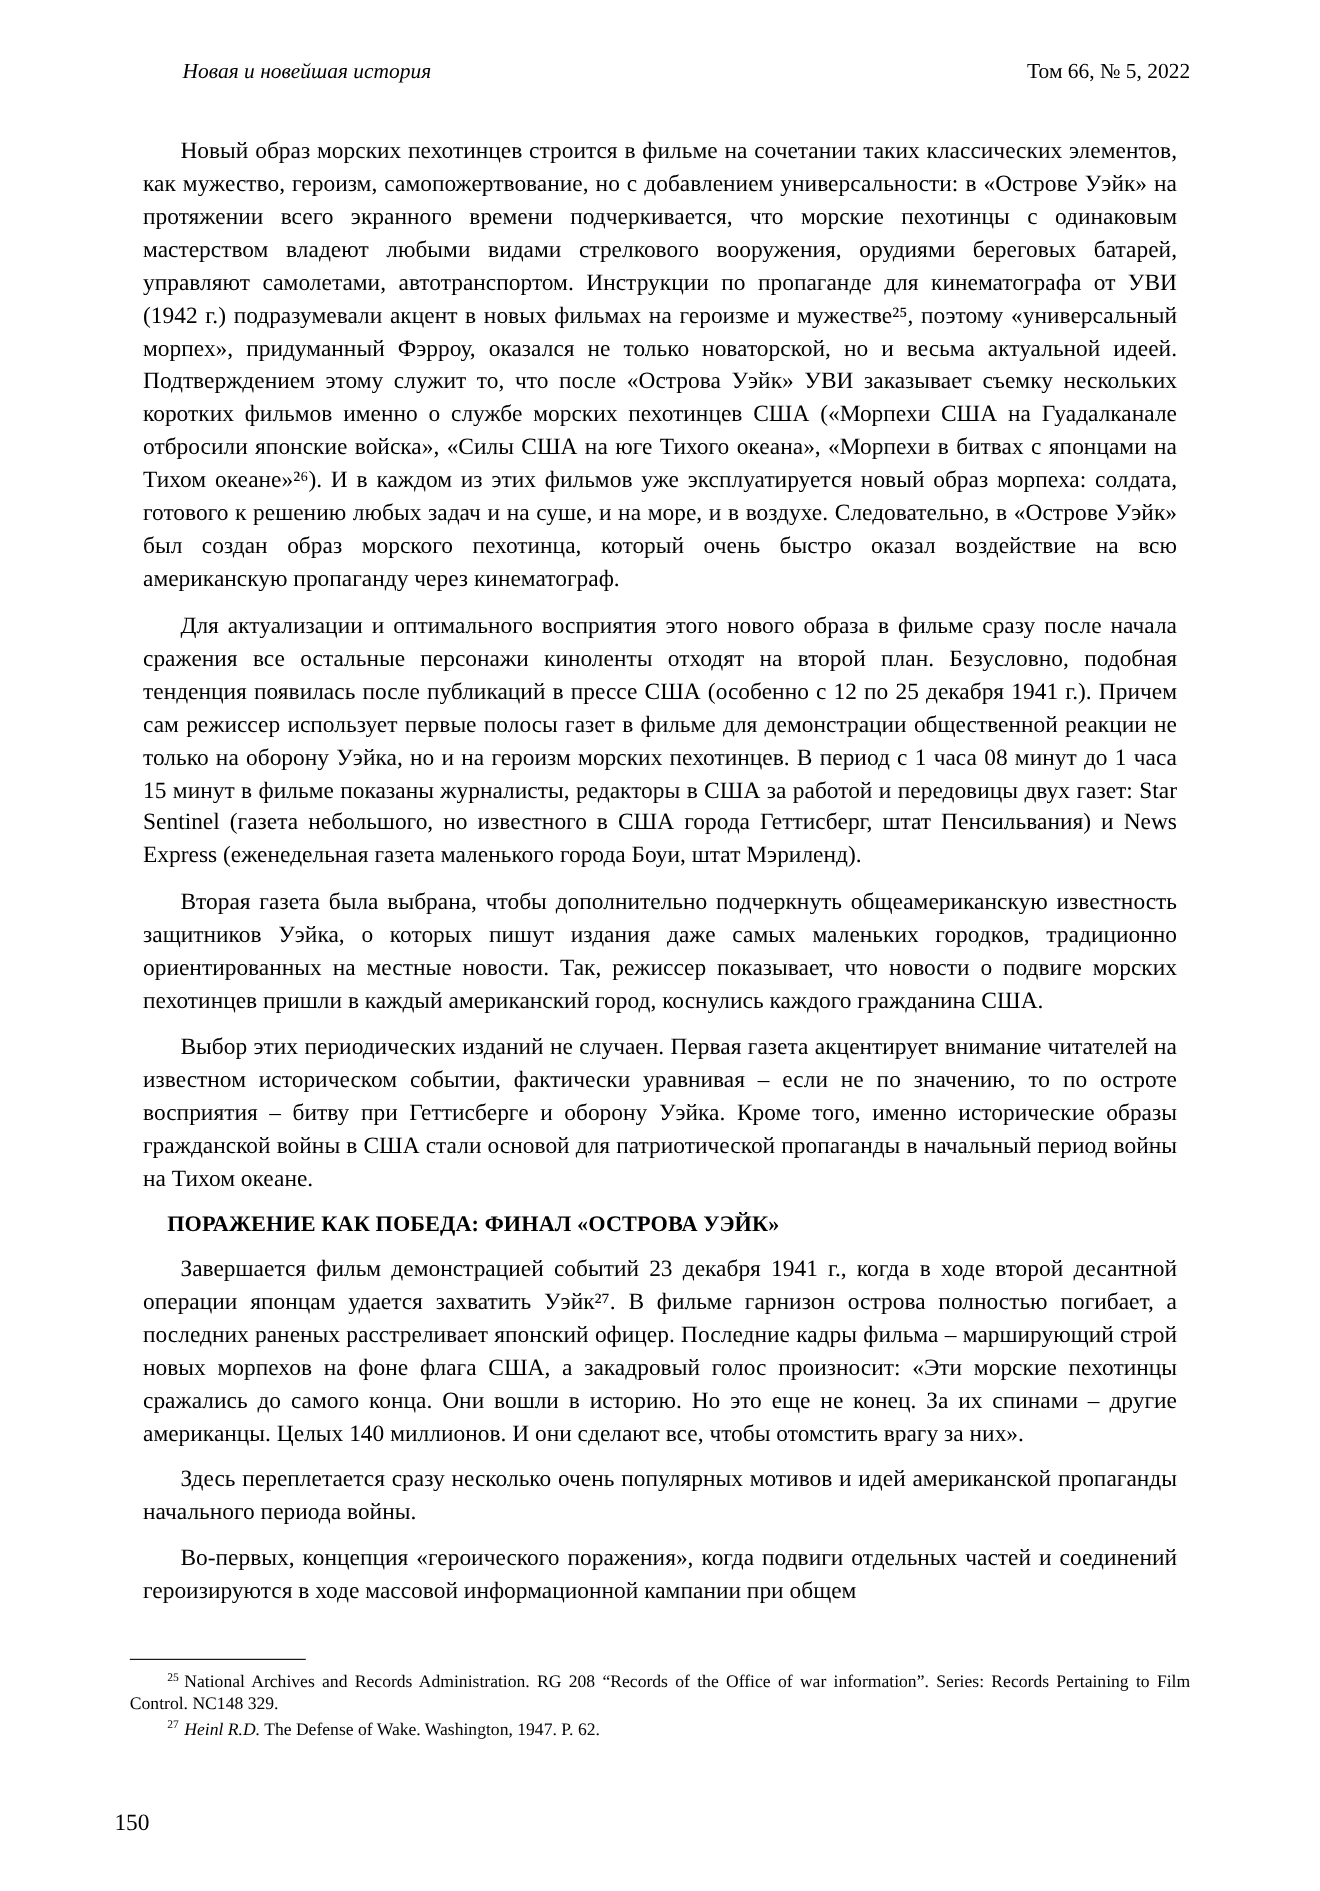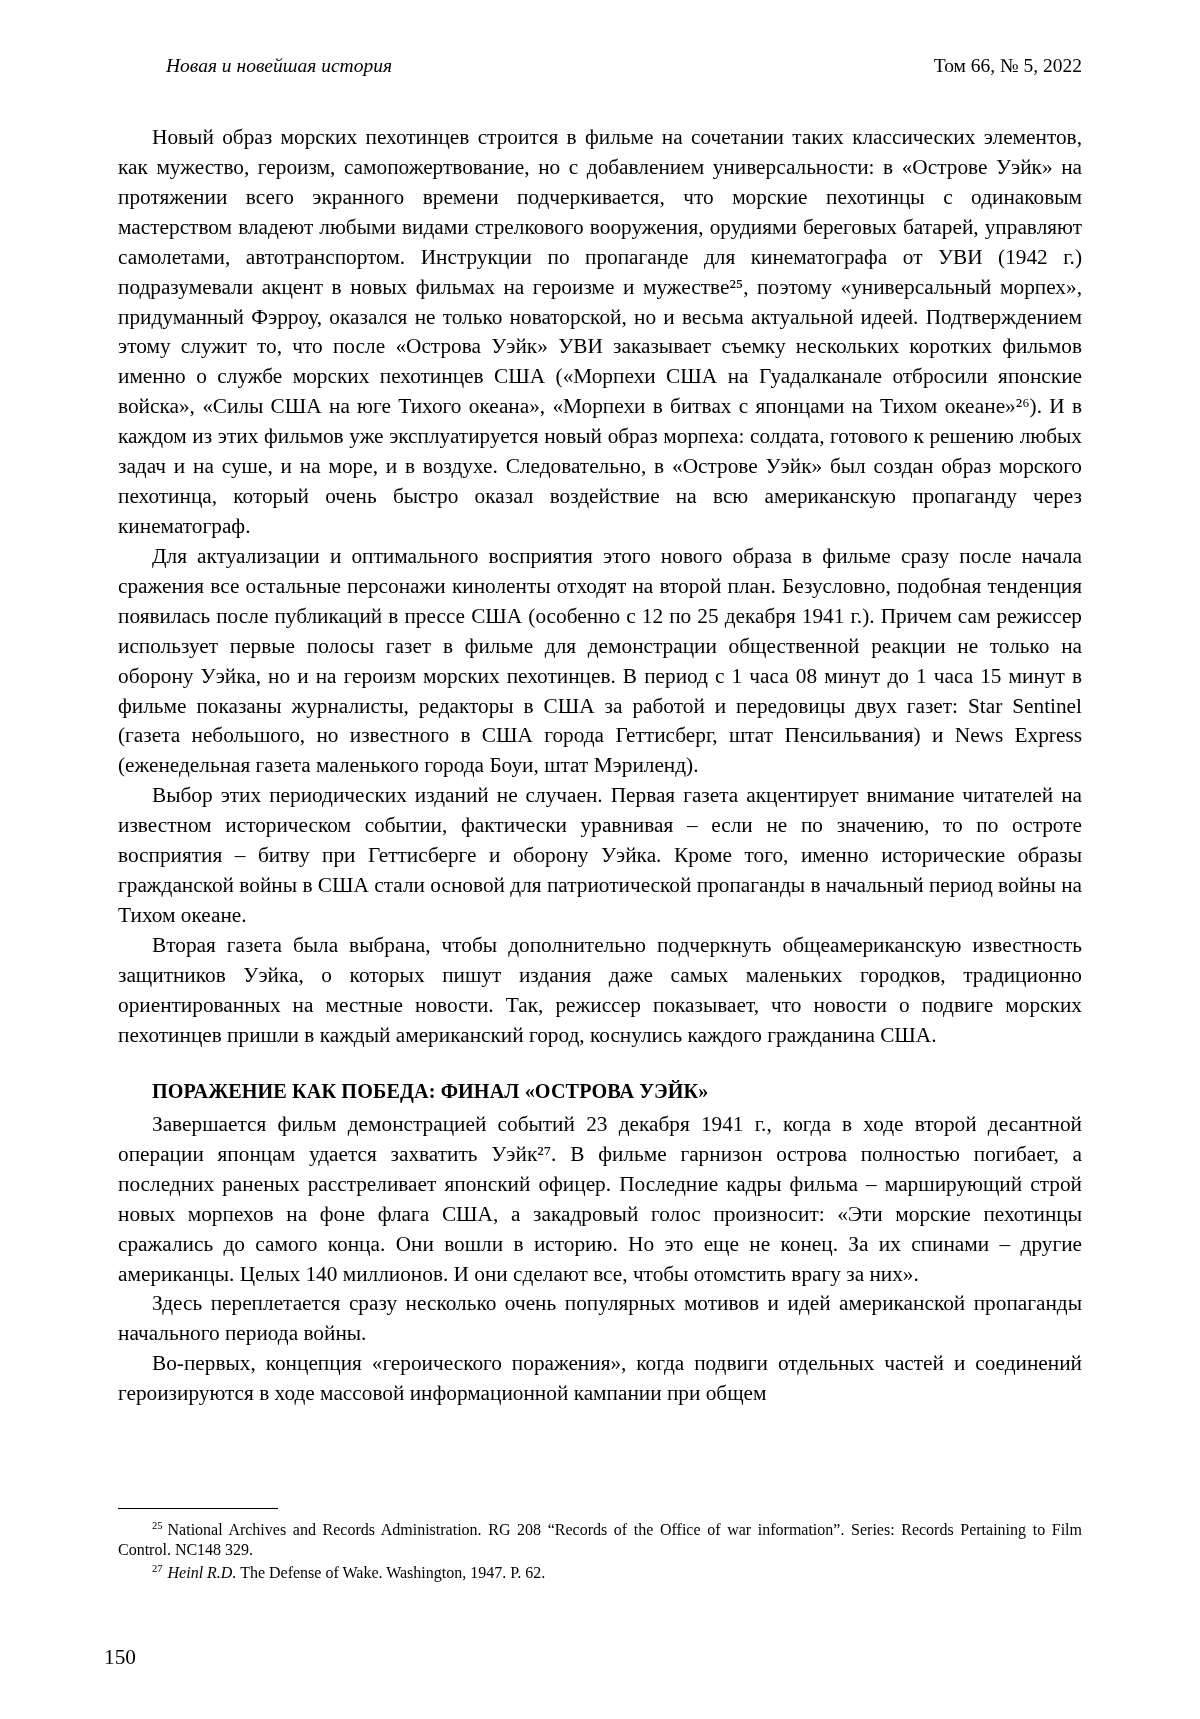--- a/index.html
+++ b/index.html
@@ -39,28 +39,28 @@
     font-style: normal;
   }
   .body-text {
     font-size: 21.3px;
     line-height: 1.405;
     text-align: justify;
     text-justify: inter-word;
     hyphens: manual;
   }
   .body-text p {
-    margin: 0;
+    margin: 12px;
     text-indent: 34px;
   }
   .section-heading {
     font-weight: bold;
     font-size: 20.2px;
     text-indent: 34px;
-    margin-top: 26px;
+    margin-top: 12px;
     margin-bottom: 5px;
     text-align: left;
     letter-spacing: 0.1px;
   }
   .footnotes {
     position: absolute;
     left: 118px;
     top: 1508px;
     width: 964px;
     font-size: 16px;
@@ -98,22 +98,22 @@
 <div class="page">
 
   <div class="running-head">
     <div class="journal">Новая и новейшая история</div>
     <div class="issue">Том 66, № 5, 2022</div>
   </div>
 
   <div class="body-text">
     <p>Новый образ морских пехотинцев строится в фильме на сочетании таких классических элементов, как мужество, героизм, самопожертвование, но с добавлением универсальности: в «Острове Уэйк» на протяжении всего экранного времени подчеркивается, что морские пехотинцы с одинаковым мастерством владеют любыми видами стрелкового вооружения, орудиями береговых батарей, управляют самолетами, автотранспортом. Инструкции по пропаганде для кинематографа от УВИ (1942 г.) подразумевали акцент в новых фильмах на героизме и мужестве²⁵, поэтому «универсальный морпех», придуманный Фэрроу, оказался не только новаторской, но и весьма актуальной идеей. Подтверждением этому служит то, что после «Острова Уэйк» УВИ заказывает съемку нескольких коротких фильмов именно о службе морских пехотинцев США («Морпехи США на Гуадалканале отбросили японские войска», «Силы США на юге Тихого океана», «Морпехи в битвах с японцами на Тихом океане»²⁶). И в каждом из этих фильмов уже эксплуатируется новый образ морпеха: солдата, готового к решению любых задач и на суше, и на море, и в воздухе. Следовательно, в «Острове Уэйк» был создан образ морского пехотинца, который очень быстро оказал воздействие на всю американскую пропаганду через кинематограф.</p>
     <p>Для актуализации и оптимального восприятия этого нового образа в фильме сразу после начала сражения все остальные персонажи киноленты отходят на второй план. Безусловно, подобная тенденция появилась после публикаций в прессе США (особенно с 12 по 25 декабря 1941 г.). Причем сам режиссер использует первые полосы газет в фильме для демонстрации общественной реакции не только на оборону Уэйка, но и на героизм морских пехотинцев. В период с 1 часа 08 минут до 1 часа 15 минут в фильме показаны журналисты, редакторы в США за работой и передовицы двух газет: Star Sentinel (газета небольшого, но известного в США города Геттисберг, штат Пенсильвания) и News Express (еженедельная газета маленького города Боуи, штат Мэриленд).</p>
+    <p>Вторая газета была выбрана, чтобы дополнительно подчеркнуть общеамериканскую известность защитников Уэйка, о которых пишут издания даже самых маленьких городков, традиционно ориентированных на местные новости. Так, режиссер показывает, что новости о подвиге морских пехотинцев пришли в каждый американский город, коснулись каждого гражданина США.</p>
     <p>Выбор этих периодических изданий не случаен. Первая газета акцентирует внимание читателей на известном историческом событии, фактически уравнивая – если не по значению, то по остроте восприятия – битву при Геттисберге и оборону Уэйка. Кроме того, именно исторические образы гражданской войны в США стали основой для патриотической пропаганды в начальный период войны на Тихом океане.</p>
-    <p>Вторая газета была выбрана, чтобы дополнительно подчеркнуть общеамериканскую известность защитников Уэйка, о которых пишут издания даже самых маленьких городков, традиционно ориентированных на местные новости. Так, режиссер показывает, что новости о подвиге морских пехотинцев пришли в каждый американский город, коснулись каждого гражданина США.</p>
 
     <div class="section-heading">ПОРАЖЕНИЕ КАК ПОБЕДА: ФИНАЛ «ОСТРОВА УЭЙК»</div>
 
     <p>Завершается фильм демонстрацией событий 23 декабря 1941 г., когда в ходе второй десантной операции японцам удается захватить Уэйк²⁷. В фильме гарнизон острова полностью погибает, а последних раненых расстреливает японский офицер. Последние кадры фильма – марширующий строй новых морпехов на фоне флага США, а закадровый голос произносит: «Эти морские пехотинцы сражались до самого конца. Они вошли в историю. Но это еще не конец. За их спинами – другие американцы. Целых 140 миллионов. И они сделают все, чтобы отомстить врагу за них».</p>
     <p>Здесь переплетается сразу несколько очень популярных мотивов и идей американской пропаганды начального периода войны.</p>
     <p>Во-первых, концепция «героического поражения», когда подвиги отдельных частей и соединений героизируются в ходе массовой информационной кампании при общем</p>
   </div>
 
   <div class="footnotes">
     <div class="footnote-rule"></div>

